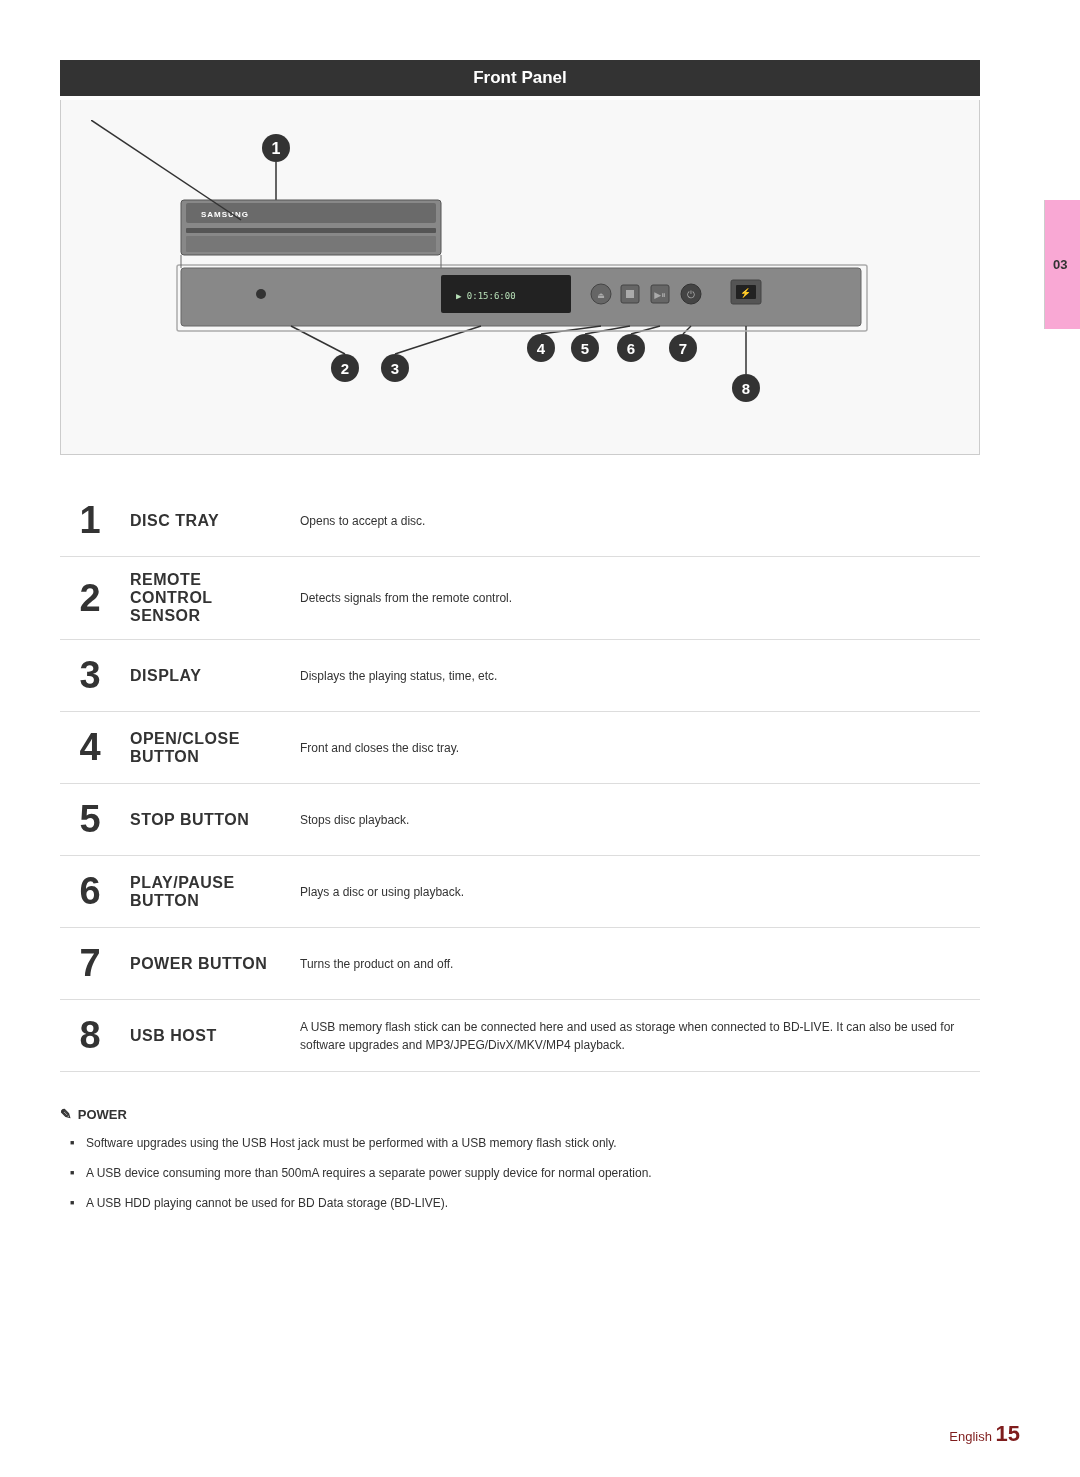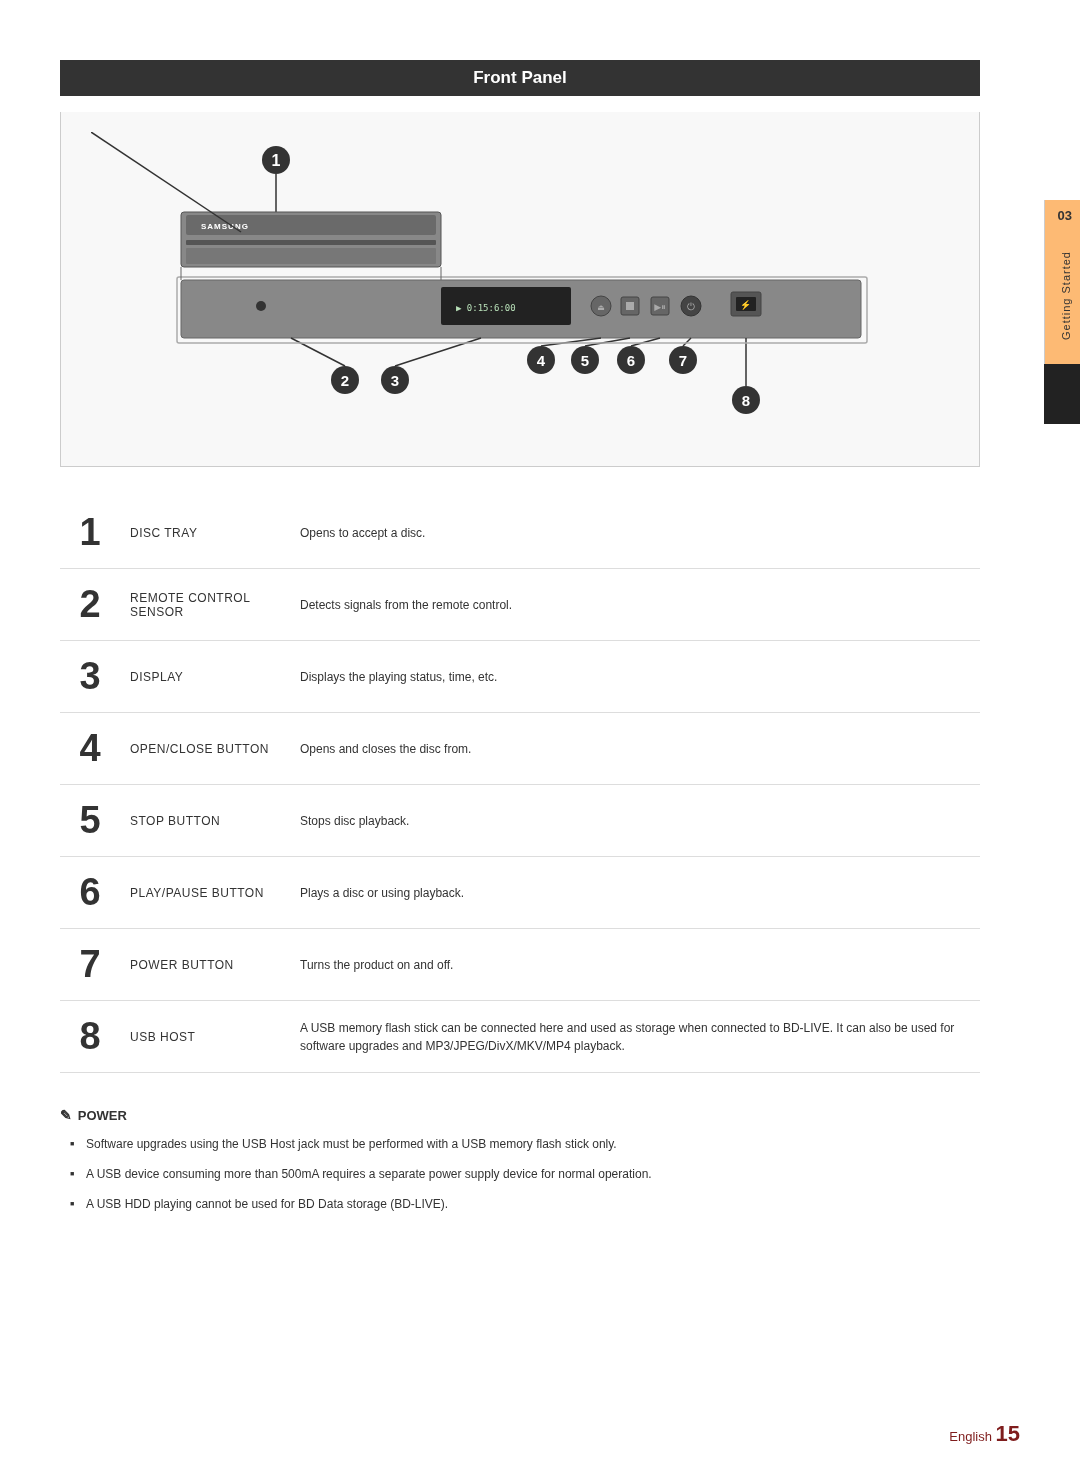--- a/index.html
+++ b/index.html
@@ -19,25 +19,25 @@
       position: relative;
       padding: 60px 60px 60px 60px;
     }
 
     
     .side-tab {
       position: absolute;
       right: 0;
       top: 200px;
       width: 36px;
-      background: #fdba74;
+      background: #f9a8d4;
       border-left: 1px solid #ccc;
       display: flex;
-      flex-direction: column;
-      align-items: flex-end;
+      flex-direction: row;
+      align-items: center;
     }
 
     .side-tab-text {
       writing-mode: vertical-rl;
       transform: rotate(180deg);
       font-size: 11px;
       color: #333;
       padding: 20px 8px;
       letter-spacing: 1px;
     }
@@ -57,21 +57,21 @@
     }
 
     
     .section-header {
       background: #333;
       color: #fff;
       text-align: center;
       padding: 8px 1px;
       font-size: 17px;
       font-weight: bold;
-      margin-bottom: 16px;
+      margin-bottom: 4px;
     }
 
     
     .diagram-area {
       border: 1px solid #ccc;
       border-top: none;
       background: #f8f8f8;
       padding: 20px 30px 30px 30px;
       position: relative;
       min-height: 340px;
@@ -97,22 +97,22 @@
       font-size: 38px;
       font-weight: bold;
       color: #333;
       width: 60px;
       text-align: center;
       padding: 14px 10px;
       vertical-align: middle;
     }
 
     .item-label {
-      font-size: 12px;
-      font-weight: normal;
+      font-size: 16px;
+      font-weight: bold;
       color: #333;
       width: 170px;
       padding: 14px 10px;
       vertical-align: middle;
       text-transform: uppercase;
       letter-spacing: 0.5px;
     }
 
     .item-desc {
       font-size: 12px;
@@ -280,21 +280,21 @@
       <td class="item-desc">Detects signals from the remote control.</td>
     </tr>
           <tr>
       <td class="item-num">3</td>
       <td class="item-label">DISPLAY</td>
       <td class="item-desc">Displays the playing status, time, etc.</td>
     </tr>
           <tr>
       <td class="item-num">4</td>
       <td class="item-label">OPEN/CLOSE BUTTON</td>
-      <td class="item-desc">Opens and closes the disc from.</td>
+      <td class="item-desc">Front and closes the disc tray.</td>
     </tr>
           <tr>
       <td class="item-num">5</td>
       <td class="item-label">STOP BUTTON</td>
       <td class="item-desc">Stops disc playback.</td>
     </tr>
           <tr>
       <td class="item-num">6</td>
       <td class="item-label">PLAY/PAUSE BUTTON</td>
       <td class="item-desc">Plays a disc or using playback.</td>

